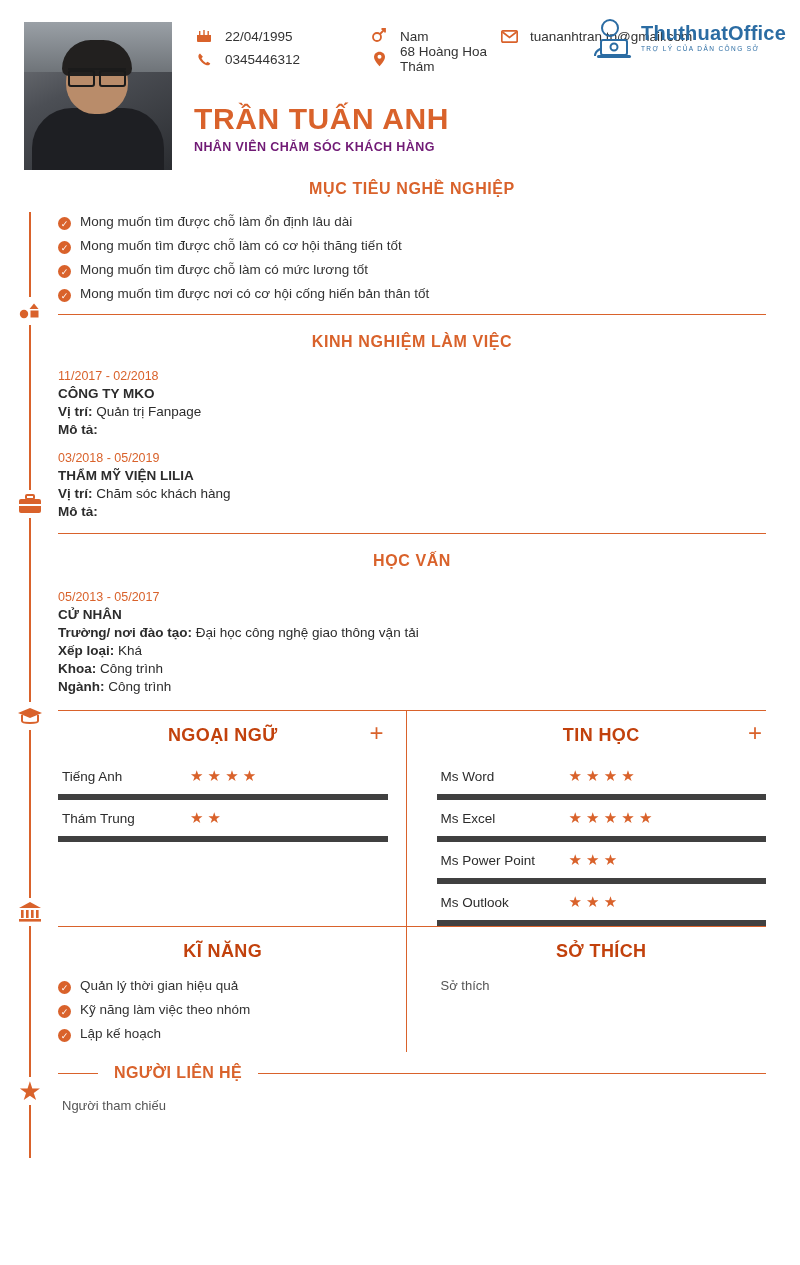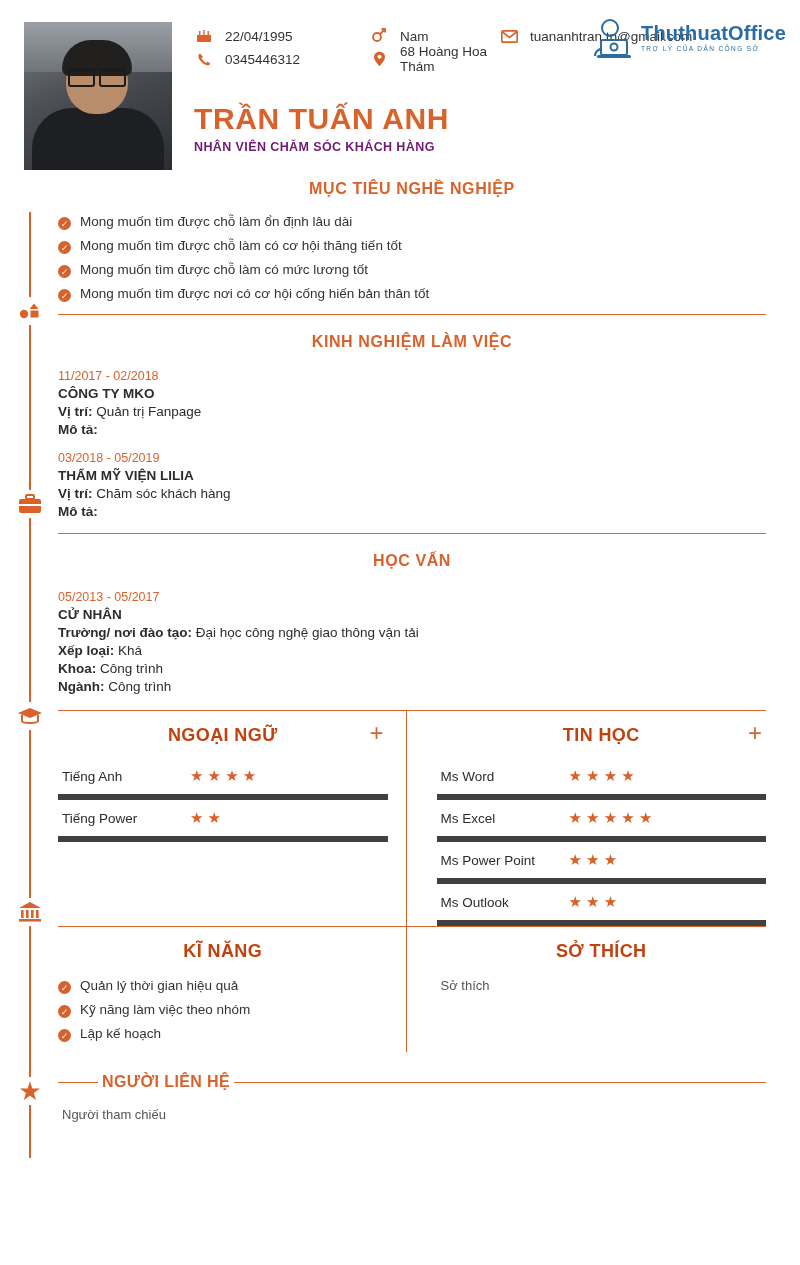--- a/index.html
+++ b/index.html
@@ -162,22 +162,22 @@
     border-bottom: 6px solid #404040;
     padding: 9px 0 9px 4px;
     font-size: 13.5px;
   }
   .rate-label { width: 128px; }
   .stars { display:flex; gap: 11px; color:#d9622b; font-size: 15px; }
   .skill-bullets { margin-top: 16px; }
   .hobby-text { font-size: 13px; color:#555; margin-top: 16px; padding-left: 4px;}
   
   .ref-head {
-    display:flex; align-items:center; gap: 4px;
-    margin-top: 21px;
+    display:flex; align-items:center; gap: 16px;
+    margin-top: 12px;
   }
   .ref-line { height:1px; background:#d9622b; flex:1; }
   .ref-title { color:#d9622b; font-weight:bold; font-size: 16px; letter-spacing:.4px; }
   .ref-body { font-size: 13px; color:#555; margin-top: 16px; padding-left: 4px; }
 </style>
 </head>
 <body>
 
 <div class="page">
 
@@ -355,21 +355,21 @@
         <div class="col-head">
           <span class="t">NGOẠI NGỮ</span>
           <span class="plus">+</span>
         </div>
         <div style="margin-top:12px;">
           <div class="rate-row">
             <span class="rate-label">Tiếng Anh</span>
             <span class="stars">★ ★ ★ ★</span>
           </div>
           <div class="rate-row">
-            <span class="rate-label">Tiếng Power</span>
+            <span class="rate-label">Thám Trung</span>
             <span class="stars">★ ★</span>
           </div>
         </div>
       </div>
       <div class="col right">
         <div class="col-head">
           <span class="t">TIN HỌC</span>
           <span class="plus">+</span>
         </div>
         <div style="margin-top:12px;">

